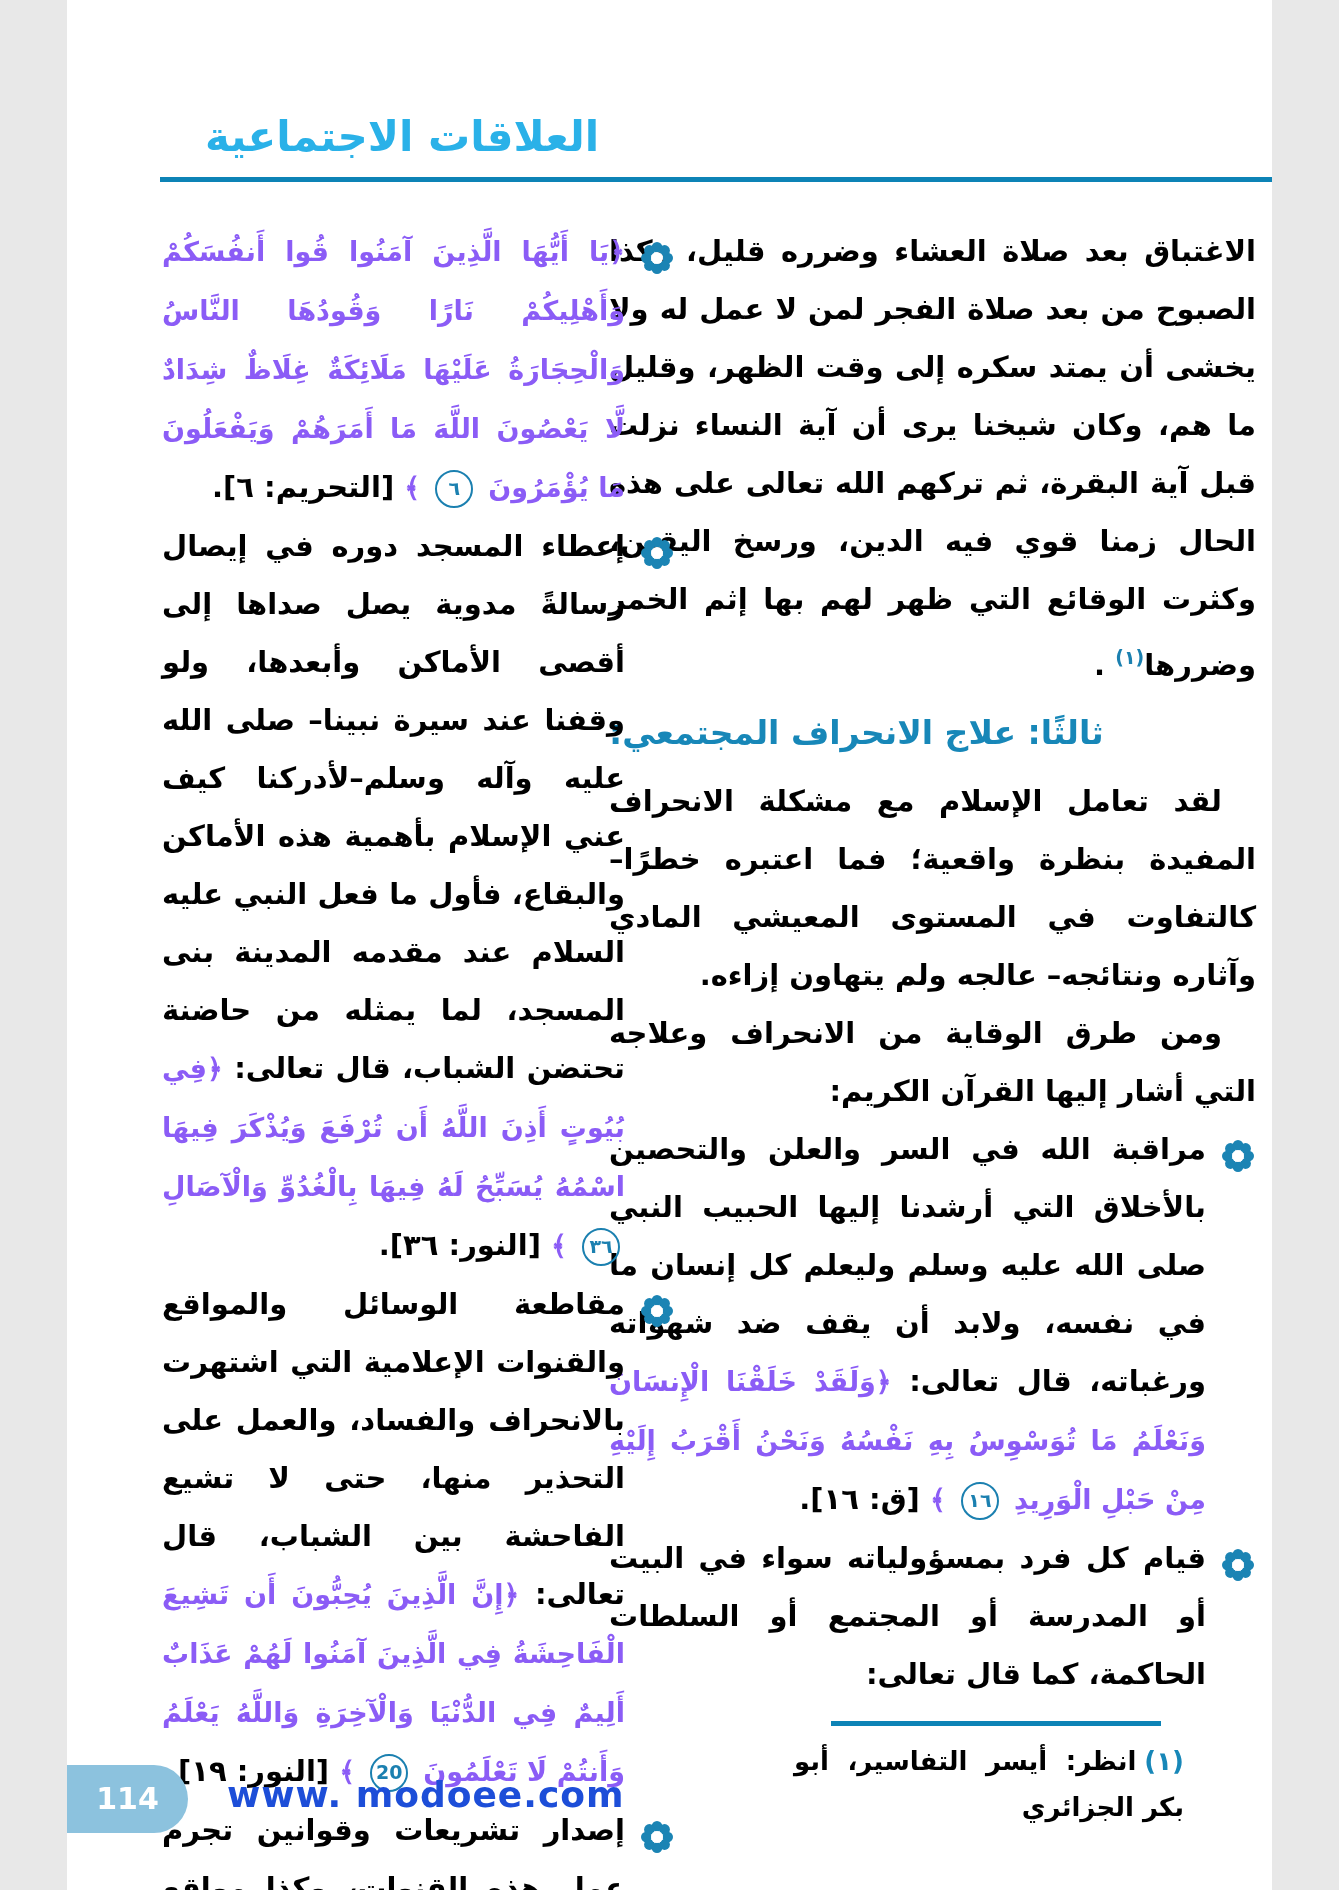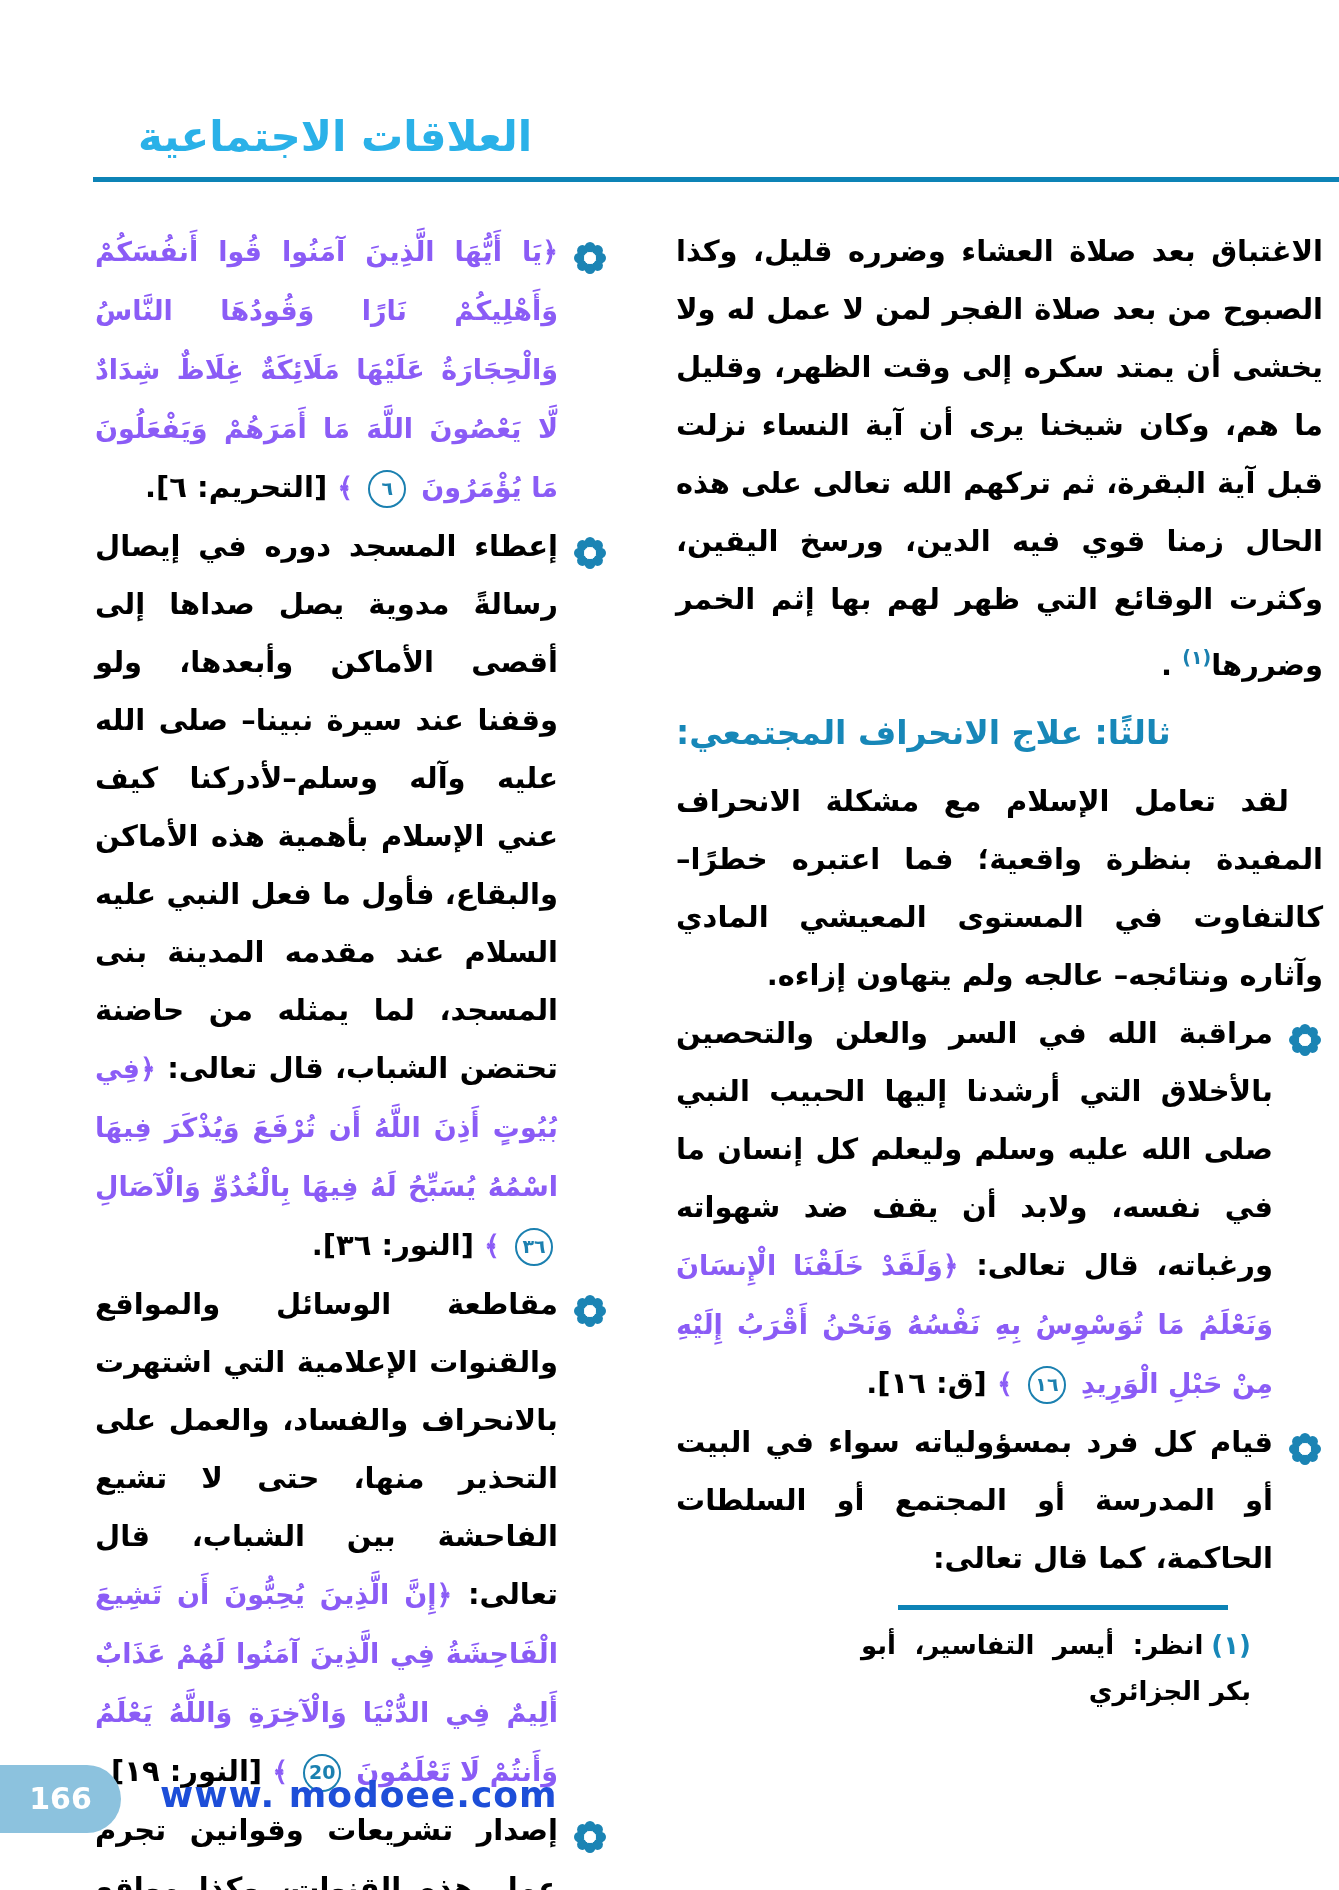--- a/index.html
+++ b/index.html
@@ -1,18 +1,18 @@
 <!DOCTYPE html>
 <html lang="ar" dir="rtl"><head>
 <meta charset="utf-8">
 <style>
   html, body { margin: 0; padding: 0; background: #e8e8e8; }
   .page {
     position: relative;
-    width: 1339px;
+    width: 1205px;
     height: 1890px;
     margin: 0 auto;
     background: #ffffff;
     overflow: hidden;
     direction: rtl;
     font-family: "DejaVu Sans", sans-serif;
     color: #000;
   }
 
   
@@ -150,20 +150,21 @@
   <div class="header-rule"></div>
 
   <div class="col col-right">
 
     <p><span>الاغتباق بعد صلاة العشاء وضرره قليل، وكذا الصبوح من بعد صلاة الفجر لمن لا عمل له ولا يخشى أن يمتد سكره إلى وقت الظهر، وقليل ما هم، وكان شيخنا يرى أن آية النساء نزلت قبل آية البقرة، ثم تركهم الله تعالى على هذه الحال زمنا قوي فيه الدين، ورسخ اليقين، وكثرت الوقائع التي ظهر لهم بها إثم الخمر وضررها</span><sup class="fn-ref">(١)</sup> <span>.</span></p>
 
     <h2 class="section-heading">ثالثًا: علاج الانحراف المجتمعي:</h2>
 
     <p class="indent">لقد تعامل الإسلام مع مشكلة الانحراف المفيدة بنظرة واقعية؛ فما اعتبره خطرًا– كالتفاوت في المستوى المعيشي المادي وآثاره ونتائجه– عالجه ولم يتهاون إزاءه.</p>
 
+    <p class="indent">ومن طرق الوقاية من الانحراف وعلاجه التي أشار إليها القرآن الكريم:</p>
 
     <div class="bullet">
       <span class="bullet-icon"><svg viewBox="0 0 24 24" width="32" height="32">
             <g fill="#1b84b4">
               <circle cx="12" cy="4" r="4"></circle>
               <circle cx="12" cy="20" r="4"></circle>
               <circle cx="4" cy="12" r="4"></circle>
               <circle cx="20" cy="12" r="4"></circle>
               <circle cx="6.3" cy="6.3" r="4"></circle>
               <circle cx="17.7" cy="6.3" r="4"></circle>
@@ -281,17 +282,17 @@
               <circle cx="17.7" cy="17.7" r="4"></circle>
             </g>
             <circle cx="12" cy="12" r="4.5" fill="#fff"></circle>
           </svg></span>
       <span>إصدار تشريعات وقوانين تجرم عمل هذه القنوات، وكذا مواقع الإنترنت، والاقتصار على مشاهدة وسائل الإعلام المفيدة والنافعة، وعدم تضييع</span>
     </div>
 
   </div>
 
   <div class="page-pill">
-    <span>166</span>
+    <span>114</span>
   </div>
   <div class="footer-url">www. modoee.com</div>
 
 </div>
 
 </body></html>

